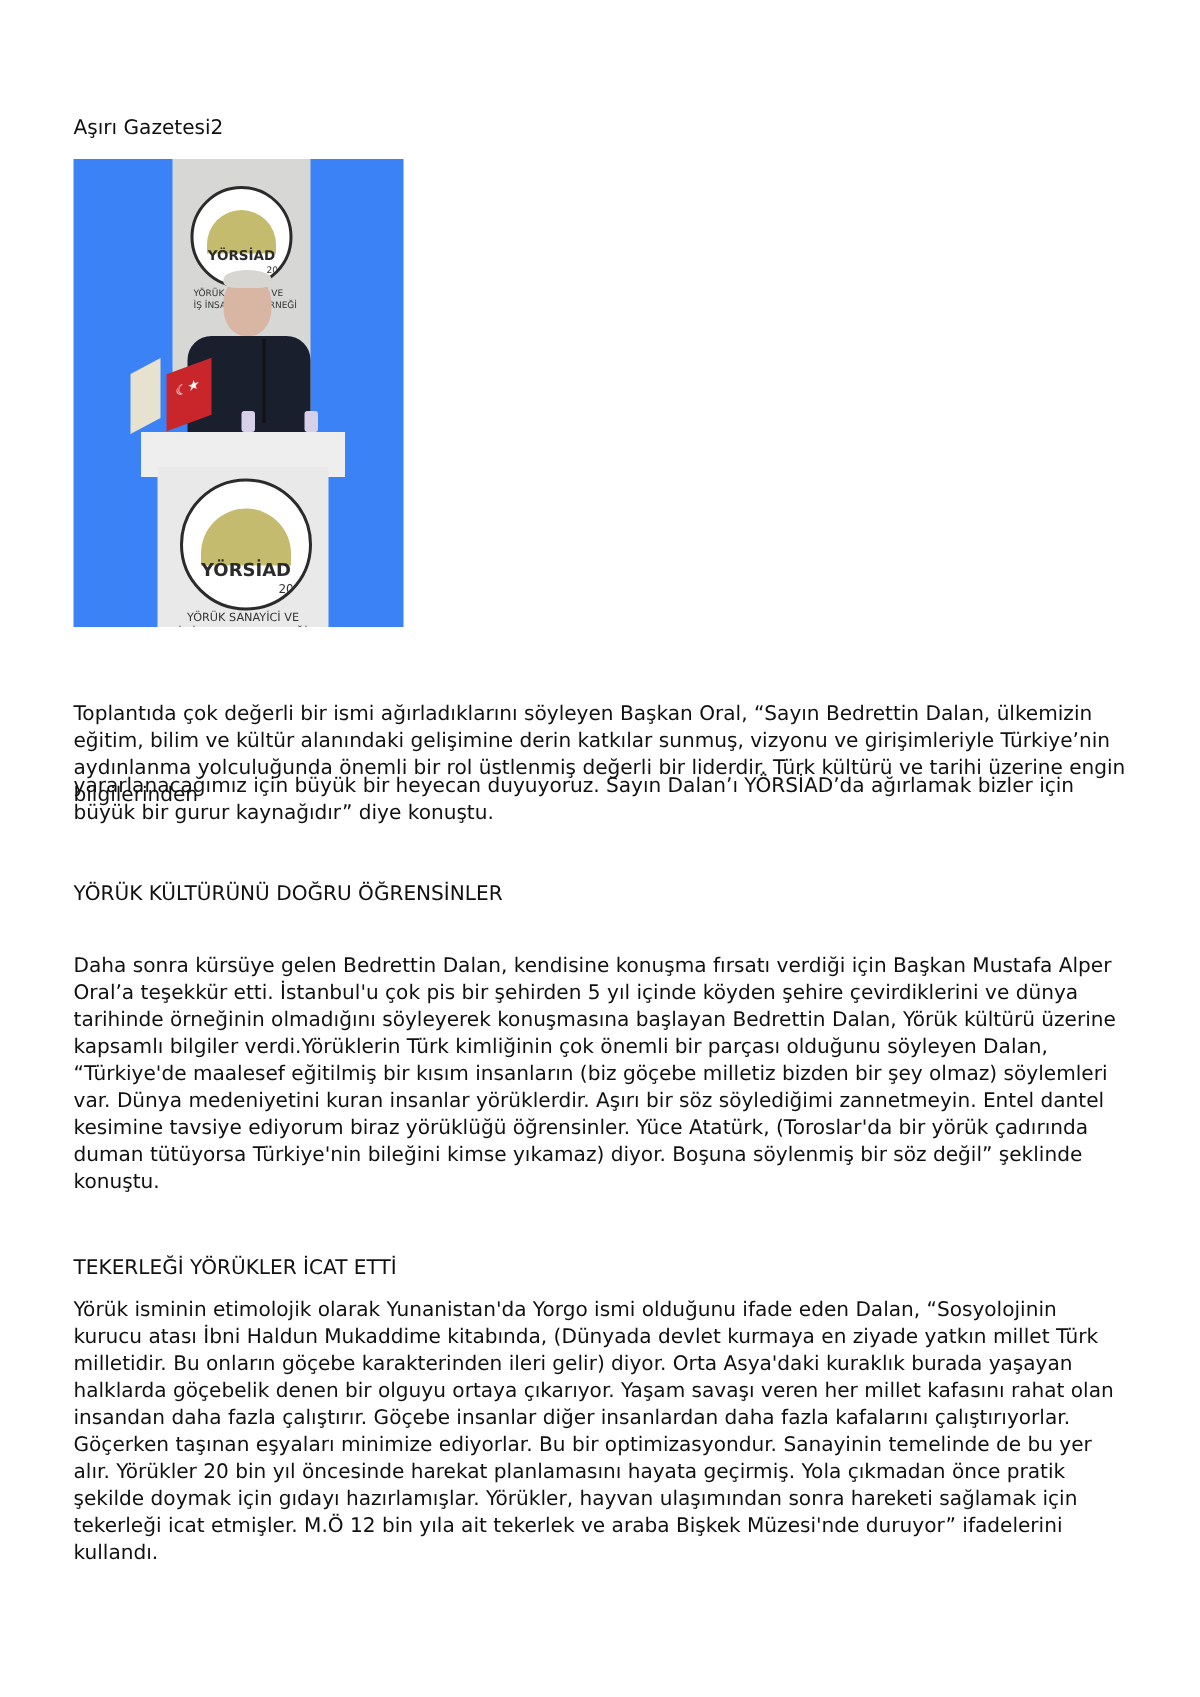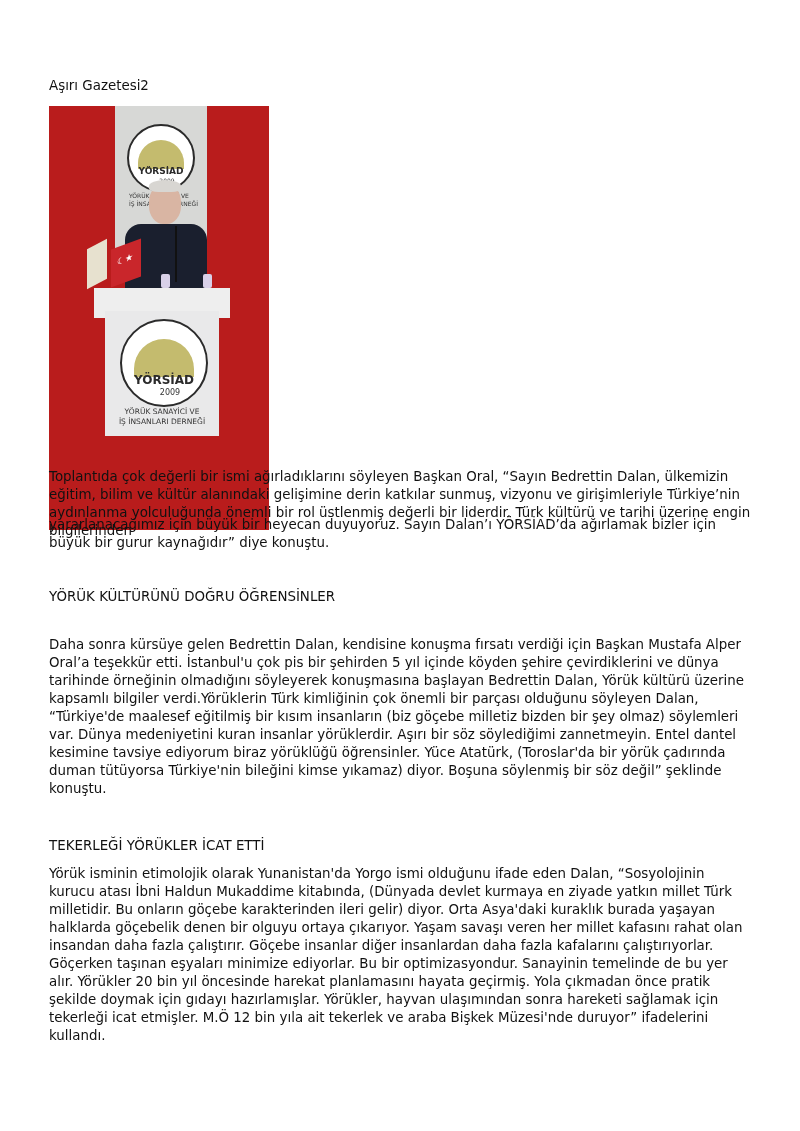--- a/index.html
+++ b/index.html
@@ -1,27 +1,27 @@
 <!DOCTYPE html>
 <html><head>
 <meta charset="utf-8">
 <style>
   html, body { margin: 0; padding: 0; background: #ffffff; }
   body { width: 800px; height: 1131px; position: relative; overflow: hidden;
          font-family: "DejaVu Sans", sans-serif; color: #111; }
   .page { position: absolute; left: 49px; top: 0; width: 705px; }
   .doc-title { position: absolute; top: 77px; left: 0; font-size: 13.4px; line-height: 17px; }
-  .photo { position: absolute; top: 106px; left: 0; width: 220px; height: 424px;
-           background: #b91c1c; overflow: hidden; }
+  .photo { position: absolute; top: 106px; left: 0; width: 220px; height: 312px;
+           background: #3b82f6; overflow: hidden; }
   .banner { position: absolute; left: 66px; top: 0; width: 92px; height: 170px; background: #d7d8d6; }
   .logo { position: absolute; border-radius: 50%; background: #fff; border: 2px solid #2b2b2b; overflow: hidden; }
   .logo .sun { position: absolute; left: 14%; right: 14%; top: 22%; height: 45%; background: #c4bb6e;
                border-radius: 100px 100px 0 0; }
   .logo .word { position: absolute; left: 0; right: 0; text-align: center; font-weight: bold; color: #2b2b2b; }
-  .logo .yr { position: absolute; left: 12px; right: 0; text-align: center; color: #333; }
+  .logo .yr { position: absolute; left: 12px; right: 0; text-align: right; color: #333; }
   .b-logo { left: 12px; top: 18px; width: 64px; height: 64px; }
   .b-logo .word { top: 40px; font-size: 9px; }
   .b-logo .yr { top: 51px; font-size: 6px; }
   .banner-text { position: absolute; left: 14px; top: 86px; font-size: 6px; color: #333; line-height: 8px; }
   .man-head { position: absolute; left: 100px; top: 78px; width: 32px; height: 40px; border-radius: 45%;
               background: #d9b5a3; }
   .man-hair { position: absolute; left: 100px; top: 74px; width: 32px; height: 12px; border-radius: 50% 50% 30% 30%;
               background: #d8d6d2; }
   .man-body { position: absolute; left: 76px; top: 118px; width: 82px; height: 66px; border-radius: 16px 16px 0 0;
               background: #1a1f2e; }

